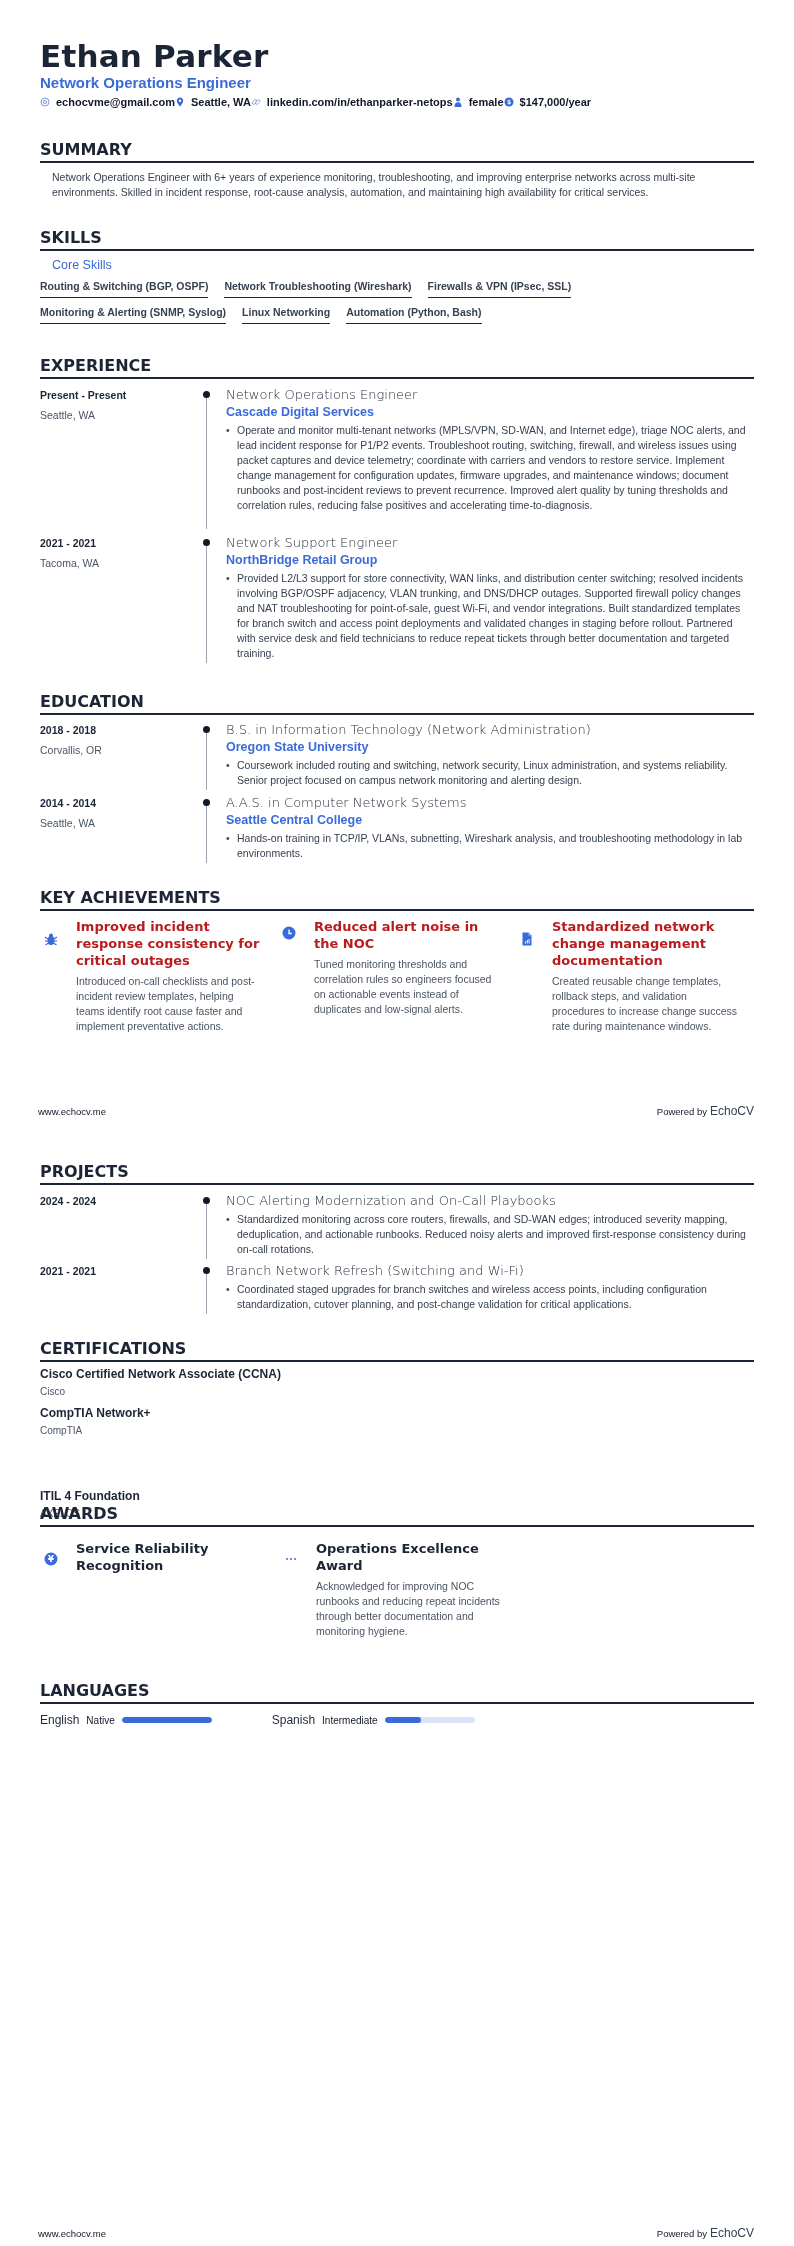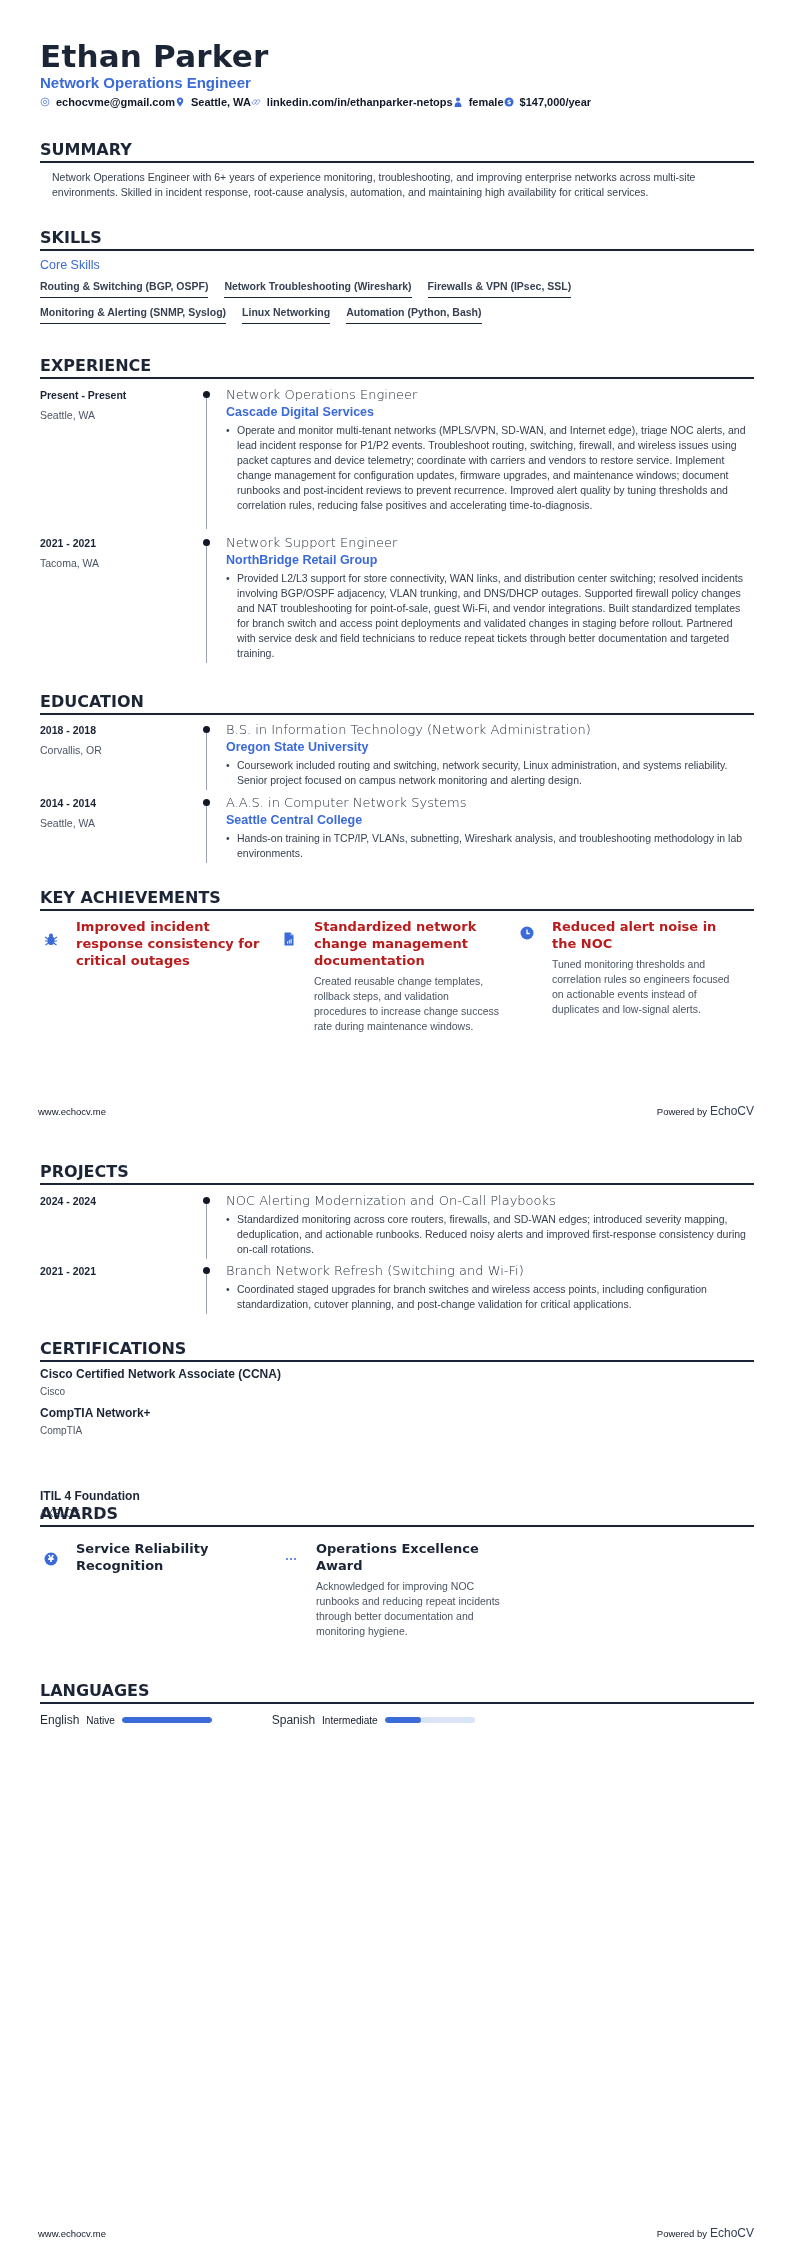--- a/index.html
+++ b/index.html
@@ -11,21 +11,21 @@
   }
   .name { position: absolute; left: 40px; top: 38px; font-size: 31px; font-weight: 700; color: #1c2536; letter-spacing: 0.2px; font-family: "DejaVu Sans", sans-serif; }
   .title { position: absolute; left: 40px; top: 74px; font-size: 15px; font-weight: 700; color: #3b6ad9; }
   .contacts { position: absolute; left: 40px; top: 96px; display: flex; align-items: flex-start; font-size: 11px; font-weight: 700; color: #111827; }
   .contact { display: flex; align-items: center; gap: 6px; }
   .cicon { width: 10px; height: 10px; display: inline-block; }
 
   .section-title { position: absolute; left: 40px; right: 40px; font-size: 16px; font-weight: 700; color: #1c2536; font-family: "DejaVu Sans", sans-serif; padding-bottom: 2px; border-bottom: 2px solid #1c2536; }
   .summary-text { position: absolute; left: 52px; right: 40px; font-size: 10.5px; line-height: 15px; color: #374151; }
 
-  .skills-sub { position: absolute; left: 40px; font-size: 12.5px; color: #3b6ad9; }
+  .skills-sub { position: absolute; left: 52px; font-size: 12.5px; color: #3b6ad9; }
   .skill-row { position: absolute; left: 40px; display: flex; gap: 16px; }
   .skill { font-size: 10.5px; font-weight: 700; color: #374151; padding-bottom: 5px; border-bottom: 1.5px solid #1c2536; }
 
   .entry { position: absolute; left: 40px; right: 40px; }
   .entry .left { position: absolute; left: 0; top: 0; width: 150px; }
   .entry .date { font-size: 10.5px; font-weight: 700; color: #1c2536; }
   .entry .loc { font-size: 10.5px; color: #4b5563; margin-top: 8px; }
   .entry .line { position: absolute; left: 166px; top: 4px; width: 1px; background: #9ca3af; }
   .entry .dot { position: absolute; left: 163px; top: 2px; width: 7px; height: 7px; border-radius: 50%; background: #111827; }
   .entry .right { position: absolute; left: 186px; right: 0; top: -2px; }
@@ -181,39 +181,40 @@
 
 <div class="section-title" style="top:888px;">KEY ACHIEVEMENTS</div>
 <div class="ach-grid" style="top:918px;">
   <div class="ach">
     <svg class="aicon" viewBox="0 0 14 14">
         <ellipse cx="7" cy="8.5" rx="3.5" ry="4.5" fill="#3b6ad9"></ellipse>
         <circle cx="7" cy="3.5" r="2" fill="#3b6ad9"></circle>
         <path d="M1 5l3 2M13 5l-3 2M1 9h3M13 9h-3M1.5 13l3-2M12.5 13l-3-2" stroke="#3b6ad9" stroke-width="1.2"></path>
       </svg>
     <div class="ahead">Improved incident response consistency for critical outages</div>
+    <div class="adesc">Introduced on-call checklists and post-incident review templates, helping teams identify root cause faster and implement preventative actions.</div>
+  </div>
+  <div class="ach">
+    <svg class="aicon" style="top:8px;" viewBox="0 0 14 14">
+        <circle cx="7" cy="7" r="6.5" fill="#3b6ad9"></circle>
+        <path d="M7 3.5V7.5H9.8" stroke="#fff" stroke-width="1.3" fill="none"></path>
+      </svg>
+    <div class="ahead">Reduced alert noise in the NOC</div>
+    <div class="adesc">Tuned monitoring thresholds and correlation rules so engineers focused on actionable events instead of duplicates and low-signal alerts.</div>
   </div>
   <div class="ach">
     <svg class="aicon" viewBox="0 0 14 14">
         <path d="M2.5 0.5H8.5L11.5 3.5V13.5H2.5Z" fill="#3b6ad9"></path>
         <path d="M8.5 0.5V3.5H11.5" fill="#9bb5ef"></path>
         <rect x="5" y="9.5" width="1" height="2" fill="#fff"></rect>
         <rect x="6.8" y="8" width="1" height="3.5" fill="#fff"></rect>
         <rect x="8.6" y="7" width="1" height="4.5" fill="#fff"></rect>
       </svg>
     <div class="ahead">Standardized network change management documentation</div>
     <div class="adesc">Created reusable change templates, rollback steps, and validation procedures to increase change success rate during maintenance windows.</div>
-  </div>
-  <div class="ach">
-    <svg class="aicon" style="top:8px;" viewBox="0 0 14 14">
-        <circle cx="7" cy="7" r="6.5" fill="#3b6ad9"></circle>
-        <path d="M7 3.5V7.5H9.8" stroke="#fff" stroke-width="1.3" fill="none"></path>
-      </svg>
-    <div class="ahead">Reduced alert noise in the NOC</div>
-    <div class="adesc">Tuned monitoring thresholds and correlation rules so engineers focused on actionable events instead of duplicates and low-signal alerts.</div>
   </div>
 </div>
 
 <div class="footer" style="top:1104px;">
   <span>www.echocv.me</span>
   <span><span>Powered by</span><span class="brand">EchoCV</span></span>
 </div>
 
 <div class="section-title" style="top:1162px;">PROJECTS</div>
 

